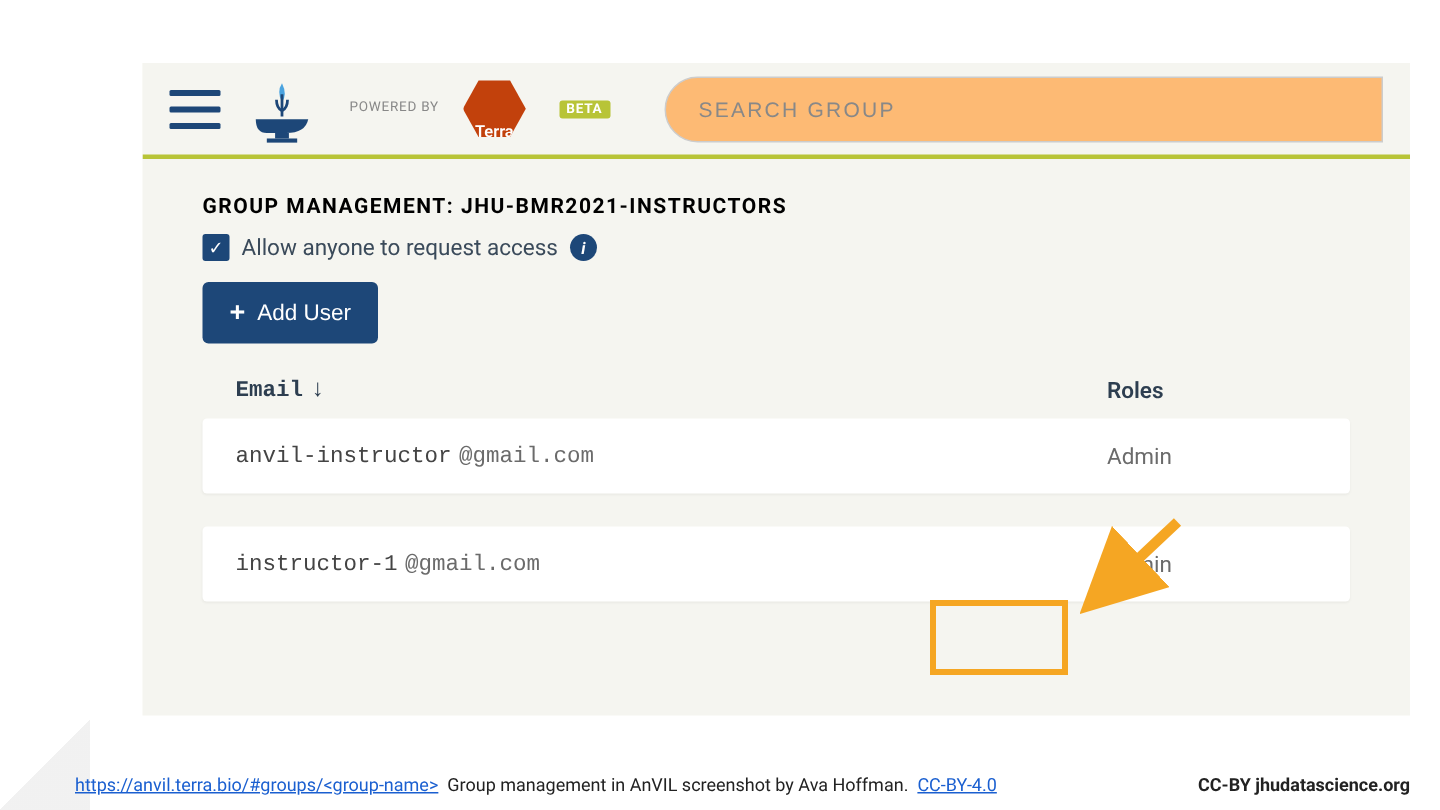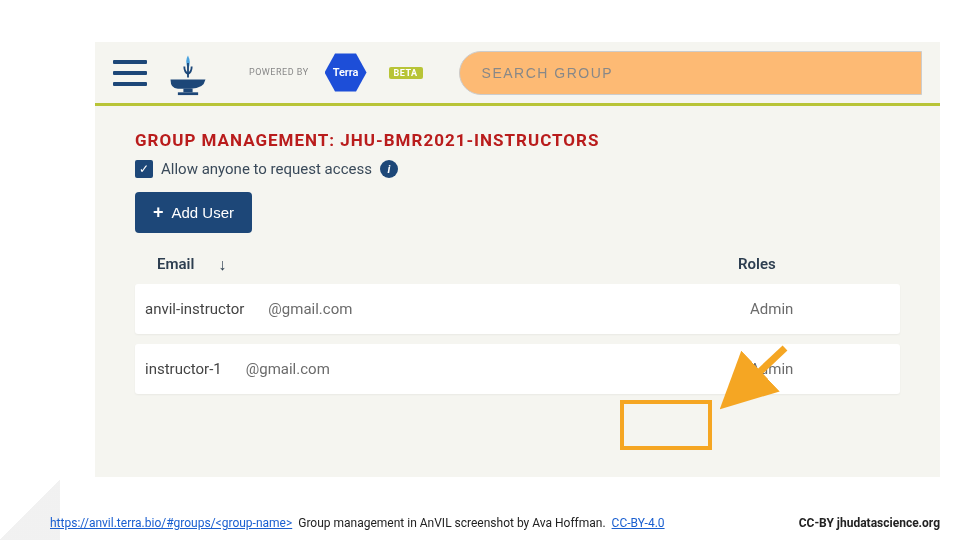--- a/index.html
+++ b/index.html
@@ -35,23 +35,23 @@
     flex-direction: column;
     justify-content: space-between;
     cursor: pointer;
   }
   .hamburger div {
     height: 4px;
     background: #1d4778;
     border-radius: 1px;
   }
   .logo-slot { width: 50px; height: 50px; display:flex; align-items:center; justify-content:center; }
-  .powered { font-size: 9px; color: #888; letter-spacing: 0.5px; text-align:right; line-height:1.1; margin-left:20px;}
+  .powered { font-size: 9px; color: #888; letter-spacing: 0.5px; text-align:right; line-height:1.1; margin-left:4px;}
   .terra-hex {
-    width: 42px; height: 42px; background:#1d4ed8; display:flex; align-items:center; justify-content:center;
+    width: 42px; height: 42px; background:#c2410c; display:flex; align-items:flex-end; justify-content:center;
     clip-path: polygon(25% 5%, 75% 5%, 100% 50%, 75% 95%, 25% 95%, 0% 50%);
     color:#fff; font-size:11px; font-weight:600;
   }
   .groups-block { display:flex; flex-direction:row; margin-left:6px;}
   .beta-badge { background:#b8c437; color:#fff; font-size:9px; font-weight:700; padding:1px 5px; width:fit-content; letter-spacing:0.5px; border-radius:2px;}
   .groups-title { font-size:22px; letter-spacing:2px; color:#444; font-weight:400; }
   .search-wrap {
     flex: 1;
     margin-left: 20px;
   }
@@ -62,24 +62,24 @@
     border-radius: 22px 0 0 22px;
     padding: 0 22px;
     font-size: 14px;
     letter-spacing: 1px;
     color: #555;
     background:#fdba74;
   }
   .search-input::placeholder { color:#888; letter-spacing:1.5px;}
   .content { padding: 24px 40px; }
   .page-title {
-    font-size: 17px;
+    font-size: 14px;
     font-weight: 700;
     letter-spacing: 1px;
-    color: #b91c1c;
+    color: #000000;
   }
   .allow-row {
     display:flex; align-items:center; gap:8px; margin-top:10px;
     color:#3a4a5a; font-size:15px;
   }
   .checkbox {
     width:18px; height:18px; background:#1d4778; border-radius:2px;
     display:flex; align-items:center; justify-content:center; color:#fff; font-size:12px;
   }
   .info-icon {
@@ -89,26 +89,26 @@
   .add-user-btn {
     margin-top:14px;
     background:#1d4778; color:#fff; border:none; border-radius:4px;
     padding:10px 18px; font-size:15px; display:flex; align-items:center; gap:8px;
     cursor:pointer;
   }
   .table-head {
     display:flex; margin-top:22px; padding:0 22px 10px 22px;
     color:#2d3e50; font-weight:600; font-size:15px;
   }
-  .col-email { flex: 1; display:flex; align-items:flex-start; gap:24px;}
+  .col-email { flex: 1; display:flex; align-items:flex-end; gap:5px;font-family:Liberation Mono, monospace;}
   .col-roles { width: 140px; }
   .sort-arrow { font-size:16px; }
   .row {
-    background:#fff; border-radius:3px; margin-bottom:10px;
-    padding:16px 10px; display:flex; align-items:center;
+    background:#fff; border-radius:3px; margin-bottom:22px;
+    padding:16px 22px; display:flex; align-items:center;
     box-shadow: 0 1px 2px rgba(0,0,0,0.05);
     color:#6b6b6b; font-size:15px;
   }
   .row .col-email span.local { color:#444; }
   .highlight-box {
     position:absolute; border:4px solid #f5a623; width:92px; height:50px;
     left: 620px; top: 400px; pointer-events:none;
   }
   .arrow-annot {
     position:absolute; left: 720px; top: 340px; pointer-events:none;

